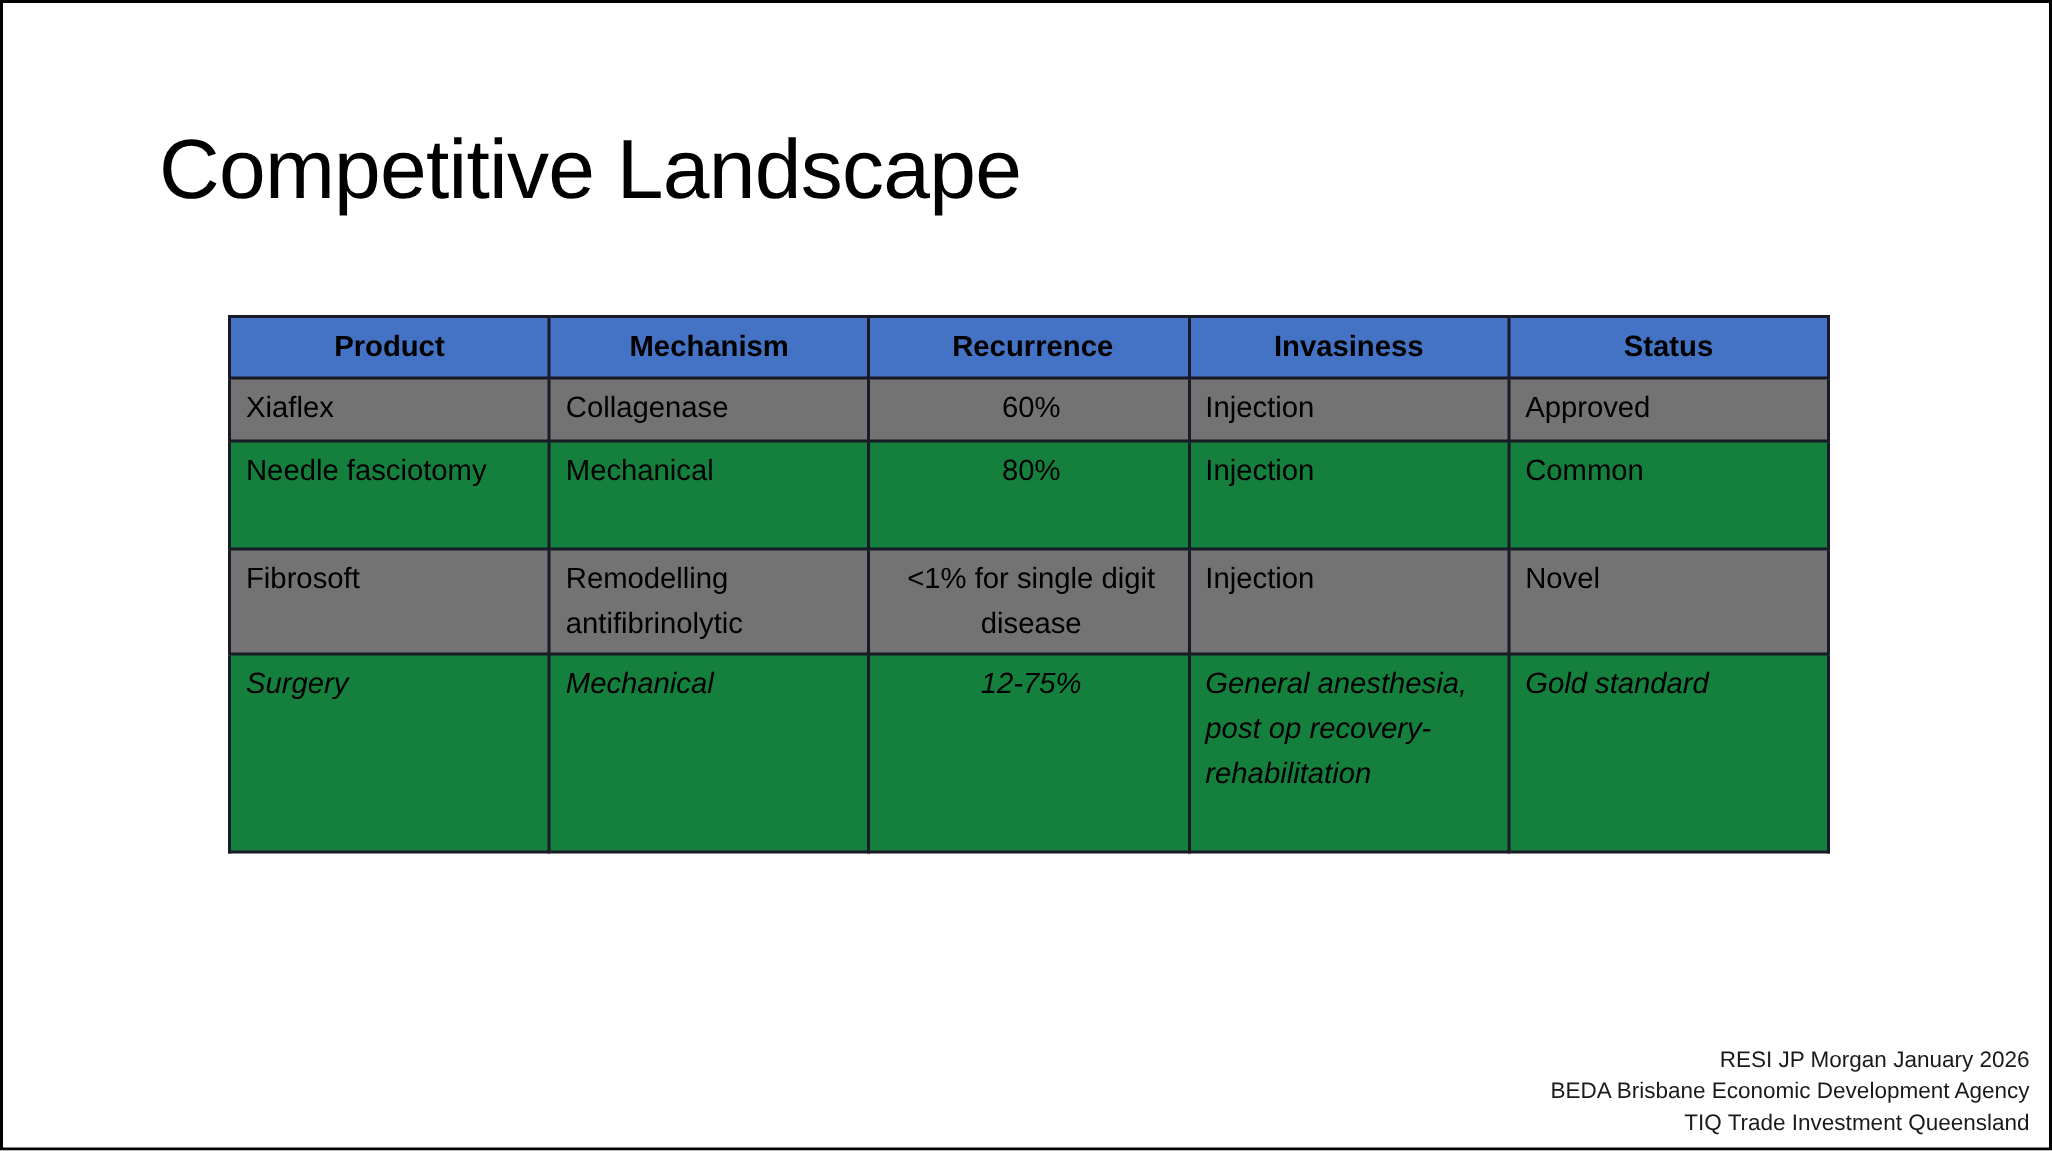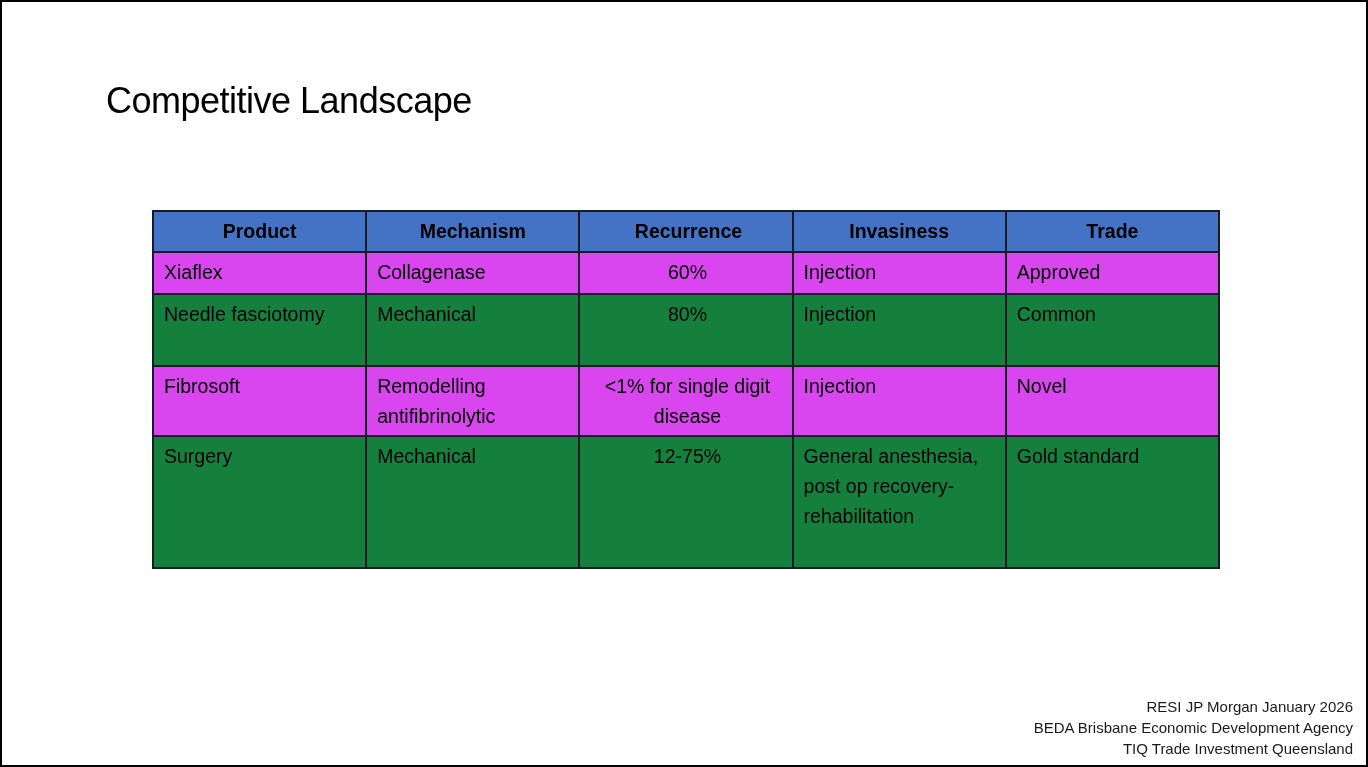--- a/index.html
+++ b/index.html
@@ -15,21 +15,21 @@
     box-sizing: border-box;
     border: 2px solid #000000;
     background: #ffffff;
     overflow: hidden;
   }
   .title {
     position: absolute;
     left: 104px;
     top: 78px;
     margin: 0;
-    font-size: 36px;
+    font-size: 56px;
     font-weight: 400;
     color: #000000;
     letter-spacing: -0.5px;
     white-space: nowrap;
   }
   table.comp-table {
     position: absolute;
     left: 150px;
     top: 208px;
     width: 1068px;
@@ -54,28 +54,28 @@
     padding: 2px 6px;
   }
   table.comp-table td {
     vertical-align: top;
     text-align: left;
     padding: 4px 8px 4px 10px;
     line-height: 30px;
     background: #15803d;
   }
   
-  table.comp-table tbody tr.band-dark td { background: #d946ef; }
+  table.comp-table tbody tr.band-dark td { background: #737373; }
   
   table.comp-table td.center, table.comp-table th.center { text-align: center; padding-left: 11px; }
   
   table.comp-table tbody tr:nth-child(1) td { height: 42px; }
   table.comp-table tbody tr:nth-child(2) td { height: 72px; }
   table.comp-table tbody tr:nth-child(3) td { height: 50px; }
-  table.comp-table tbody tr:nth-child(4) td { height: 132px; }
+  table.comp-table tbody tr:nth-child(4) td { height: 132px; font-style: italic; }
   table.comp-table tbody tr:nth-child(5) td { height: 69px; }
   .footer {
     position: absolute;
     right: 13px;
     top: 694px;
     text-align: right;
     font-size: 15px;
     line-height: 21px;
     color: #1a1a1a;
     margin-left: 12px;
@@ -95,21 +95,21 @@
         <col>
         <col>
         <col>
       </colgroup>
     <thead>
       <tr>
         <th>Product</th>
         <th>Mechanism</th>
         <th class="center">Recurrence</th>
         <th>Invasiness</th>
-        <th>Trade</th>
+        <th>Status</th>
       </tr>
     </thead>
     <tbody>
       <tr class="band-dark">
         <td>Xiaflex</td>
         <td>Collagenase</td>
         <td class="center">60%</td>
         <td>Injection</td>
         <td>Approved</td>
       </tr>

